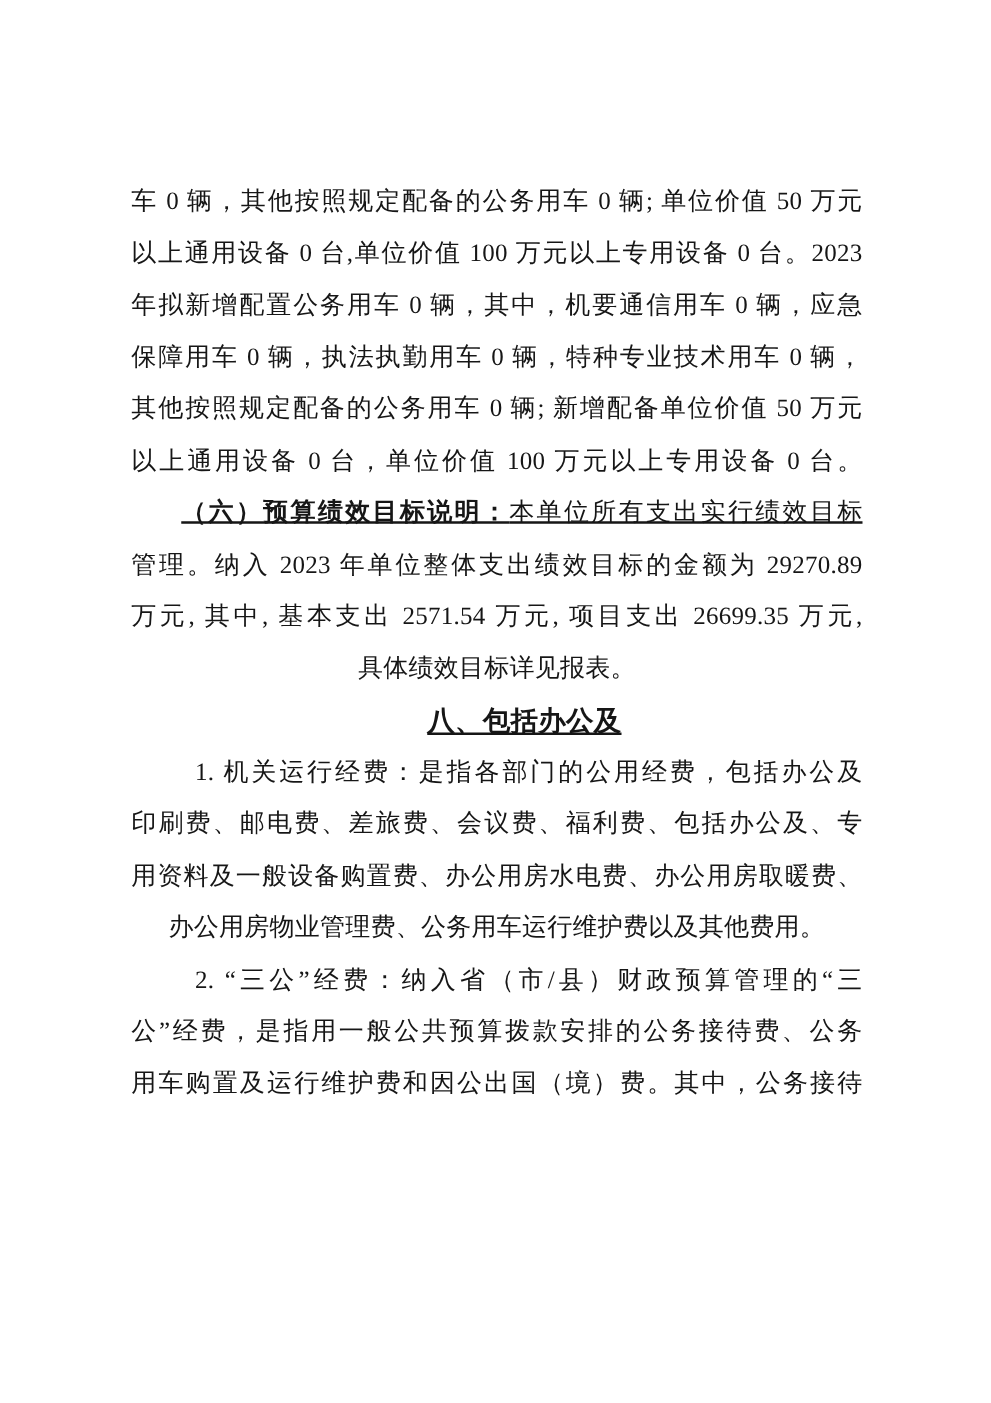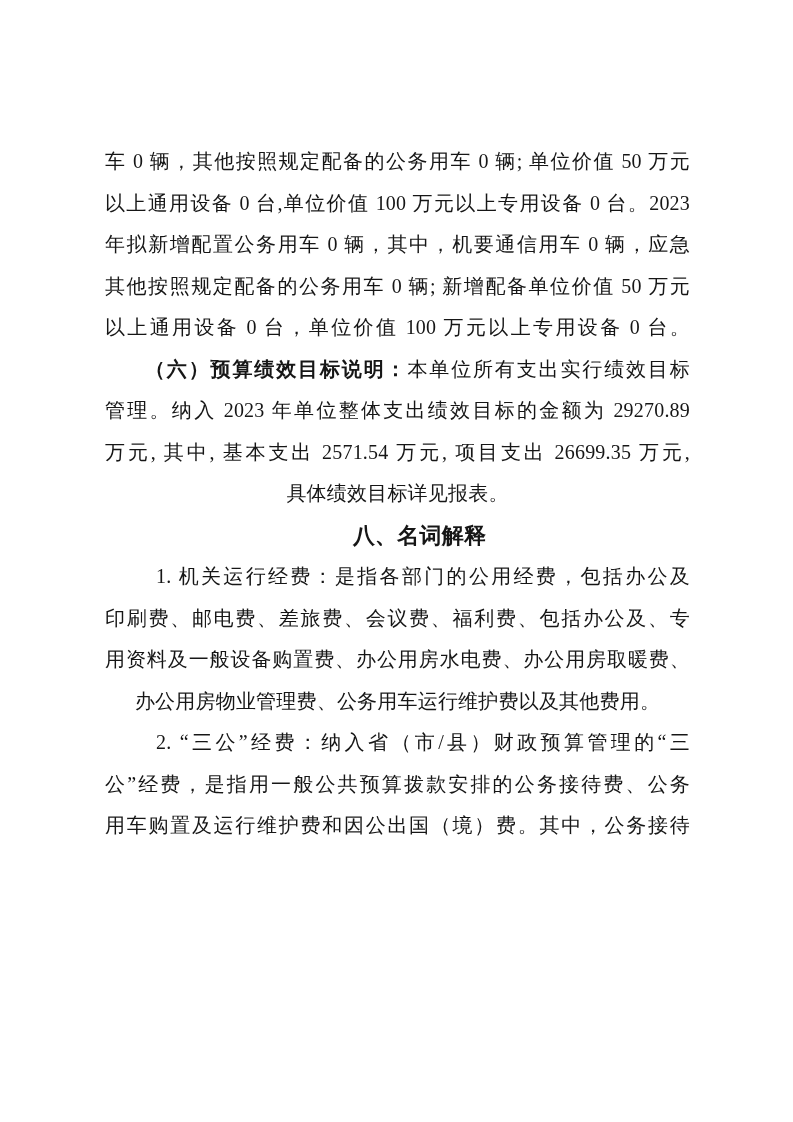--- a/index.html
+++ b/index.html
@@ -31,20 +31,21 @@
     letter-spacing: 0.2px;
   }
   
   .j {
     text-align: justify;
     text-align-last: justify;
   }
   
   .ind {
     text-indent: 2em;
+    text-decoration: underline;
   }
   
   .ind-num {
     text-indent: 2.55em;
   }
   .b {
     font-weight: 700;
     font-family: "Liberation Sans", "DejaVu Sans", sans-serif;
   }
   .heading {
@@ -55,30 +56,31 @@
 </style>
 </head>
 <body>
 
 <div class="page">
   <div class="textblock">
 
     <div class="ln j">车 0 辆，其他按照规定配备的公务用车 0 辆; 单位价值 50 万元</div>
     <div class="ln j">以上通用设备 0 台,单位价值 100 万元以上专用设备 0 台。2023</div>
     <div class="ln j">年拟新增配置公务用车 0 辆，其中，机要通信用车 0 辆，应急</div>
+    <div class="ln j">保障用车 0 辆，执法执勤用车 0 辆，特种专业技术用车 0 辆，</div>
     <div class="ln j">其他按照规定配备的公务用车 0 辆; 新增配备单位价值 50 万元</div>
     <div class="ln j">以上通用设备 0 台，单位价值 100 万元以上专用设备 0 台。</div>
 
     <div class="ln j ind"><span class="b">（六）预算绩效目标说明：</span><span>本单位所有支出实行绩效目标</span></div>
 
     <div class="ln j">管理。纳入 2023 年单位整体支出绩效目标的金额为 29270.89</div>
     <div class="ln j">万元, 其中, 基本支出 2571.54 万元, 项目支出 26699.35 万元,</div>
     <div class="ln">具体绩效目标详见报表。</div>
 
-    <div class="ln heading ind">八、名词解释</div>
+    <div class="ln heading ind">八、包括办公及</div>
 
     <div class="ln j ind-num">1. 机关运行经费：是指各部门的公用经费，包括办公及</div>
     <div class="ln j">印刷费、邮电费、差旅费、会议费、福利费、包括办公及、专</div>
     <div class="ln j">用资料及一般设备购置费、办公用房水电费、办公用房取暖费、</div>
     <div class="ln">办公用房物业管理费、公务用车运行维护费以及其他费用。</div>
 
     <div class="ln j ind-num">2. “三公”经费：纳入省（市/县）财政预算管理的“三</div>
     <div class="ln j">公”经费，是指用一般公共预算拨款安排的公务接待费、公务</div>
     <div class="ln j">用车购置及运行维护费和因公出国（境）费。其中，公务接待</div>
 

